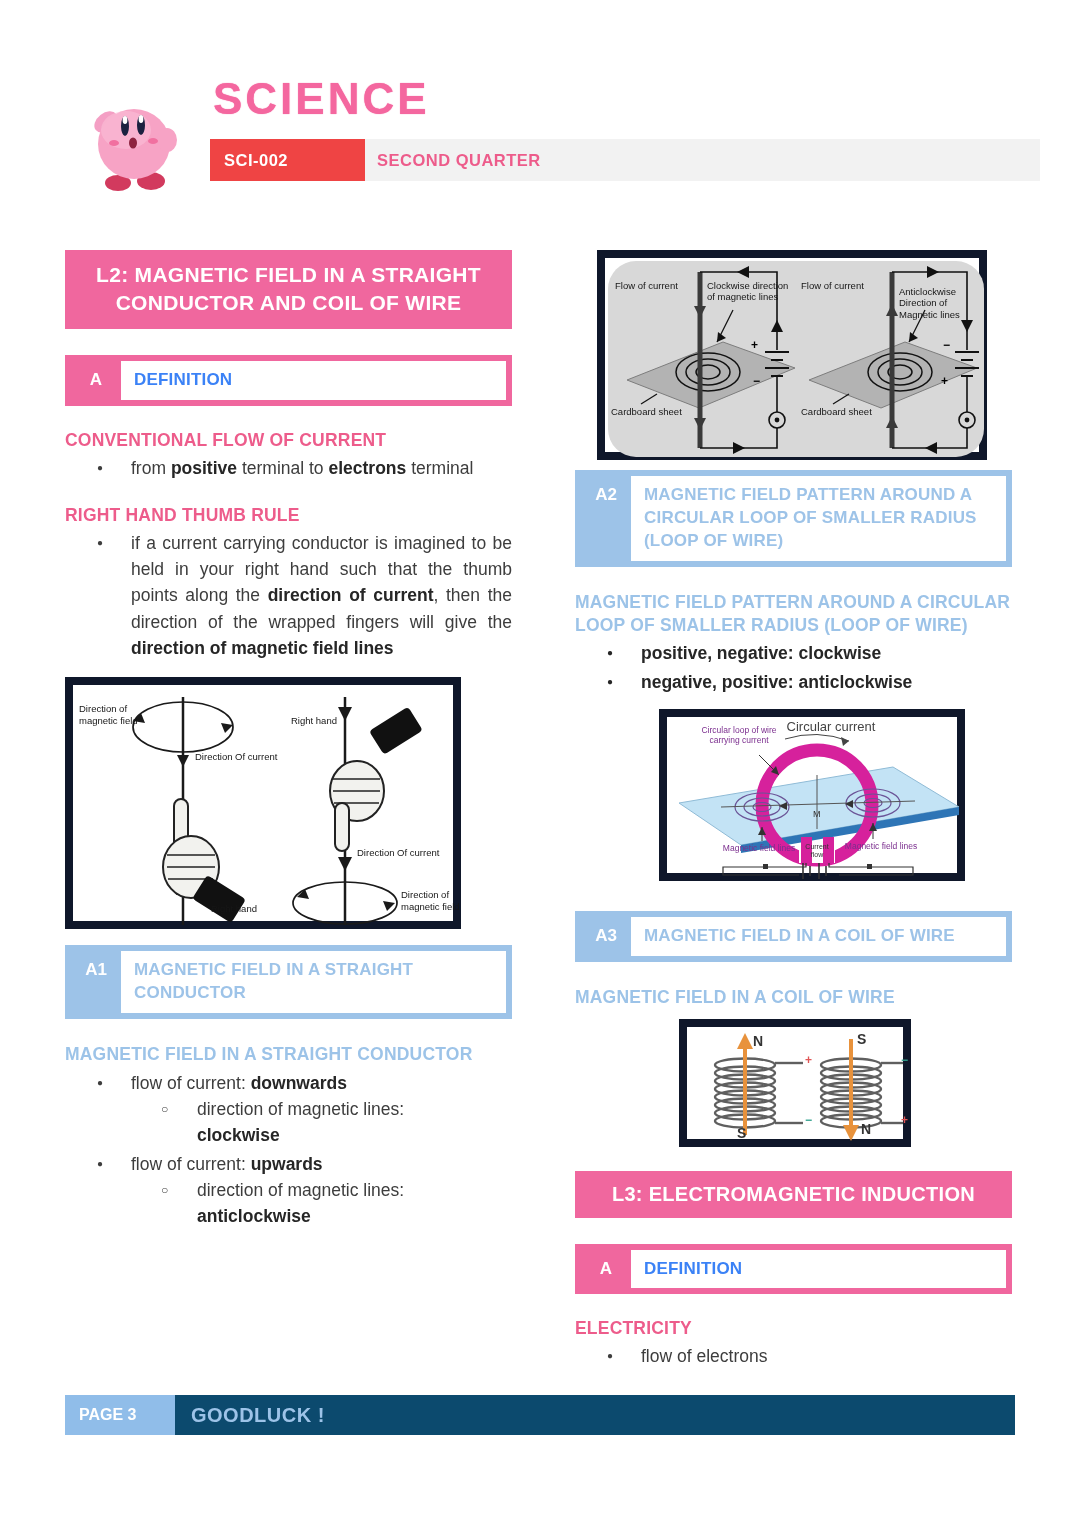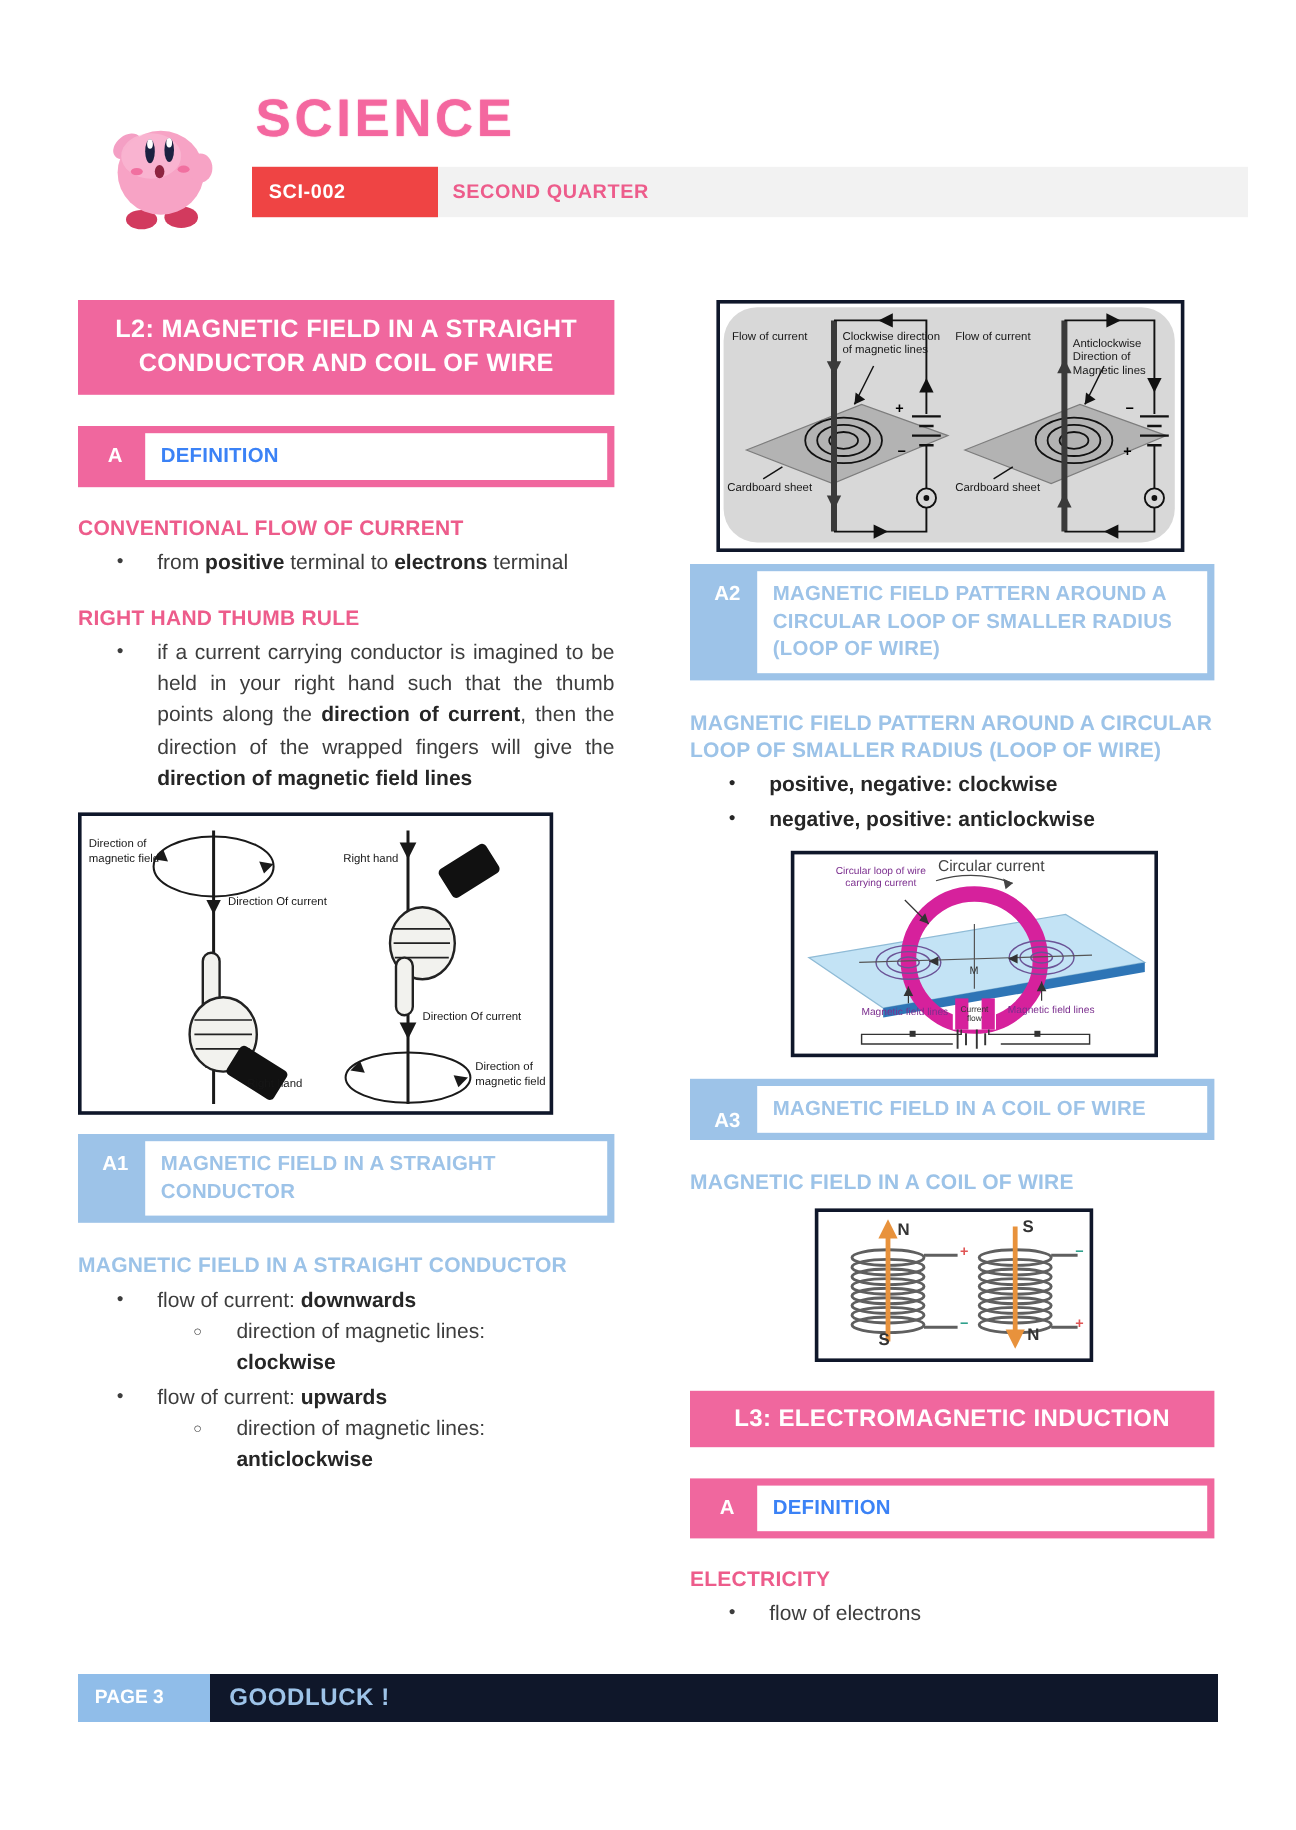--- a/index.html
+++ b/index.html
@@ -40,34 +40,34 @@
   .b1::before { content:"●"; font-size:10px; line-height:2.6; margin-left:32px; width:34px; flex:none; }
   .b2 { display:flex; }
   .b2::before { content:"○"; font-size:12px; line-height:2.2; margin-left:96px; width:36px; flex:none; }
   .b1 > .txt, .b2 > .txt { flex:1; }
   .just { text-align:justify; }
   .bd { font-weight:bold; color:#262626; }
   .blk { display:block; }
   .bullets.allbold { font-weight:bold; color:#262626; }
 
   
-  .fig { position:relative; border:3px solid #0f172a; background:#fff; }
+  .fig { position:relative; border:8px solid #0f172a; background:#fff; }
   .fig svg { display:block; }
   .fl { position:absolute; font-size:9.5px; color:#161616; line-height:1.2; }
   .fl.c { text-align:center; }
   .fl.tiny { font-size:7px; }
   .sign { position:absolute; font-size:12px; font-weight:bold; }
 
   #fig-rhtr { width:396px; height:252px; margin-top:16px; }
   #fig-circuits { width:390px; height:210px; margin-left:22px; }
   #fig-loop { width:306px; height:172px; margin-top:14px; margin-left:84px; }
   #fig-coils { width:232px; height:128px; margin-top:10px; margin-left:104px; }
 
   
-  .footer-row { position:absolute; left:65px; right:65px; top:1395px; height:40px; background:#0f172a; display:flex; }
+  .footer-row { position:absolute; left:65px; right:65px; top:1395px; height:40px; background:#0c4a6e; display:flex; }
   .footer-badge { width:110px; background:#90BDE9; color:#fff; font-weight:bold; font-size:16px;
     display:flex; align-items:center; padding-left:14px; }
   .footer-msg { color:#9DC3E8; font-weight:bold; font-size:20px; display:flex; align-items:center;
     padding-left:16px; letter-spacing:.5px; }
 </style>
 </head>
 <body>
 
 <div class="page">
 
@@ -289,21 +289,21 @@
         <rect x="200" y="147" width="5" height="5" fill="#333"></rect>
       </svg>
       <div class="fl c" style="left:26px; top:8px; width:92px; font-size:8.5px; color:#7B2E8E;">Circular loop of wire carrying current</div>
       <div class="fl c" style="left:118px; top:2px; width:92px; font-size:13px; color:#444;">Circular current</div>
       <div class="fl c" style="left:54px; top:126px; width:76px; font-size:8.5px; color:#7B2E8E;">Magnetic field lines</div>
       <div class="fl c" style="left:176px; top:124px; width:76px; font-size:8.5px; color:#7B2E8E;">Magnetic field lines</div>
       <div class="fl" style="left:146px; top:92px; font-size:9px; color:#333;">M</div>
       <div class="fl c tiny" style="left:132px; top:126px; width:36px; color:#333;">Current flow</div>
     </div>
 
-    <div class="sec-header blue" style="margin-top:18px;align-items:flex-end;">
+    <div class="sec-header blue" style="margin-top:30px;">
       <div class="sec-badge">A3</div>
       <div class="sec-body">MAGNETIC FIELD IN A COIL OF WIRE</div>
     </div>
 
     <div class="h-blue">MAGNETIC FIELD IN A COIL OF WIRE</div>
 
     <div class="fig" id="fig-coils">
       <svg width="224" height="120" viewBox="0 0 224 120">
 
         <g stroke="#5F5F5F" stroke-width="2.4" fill="none">

